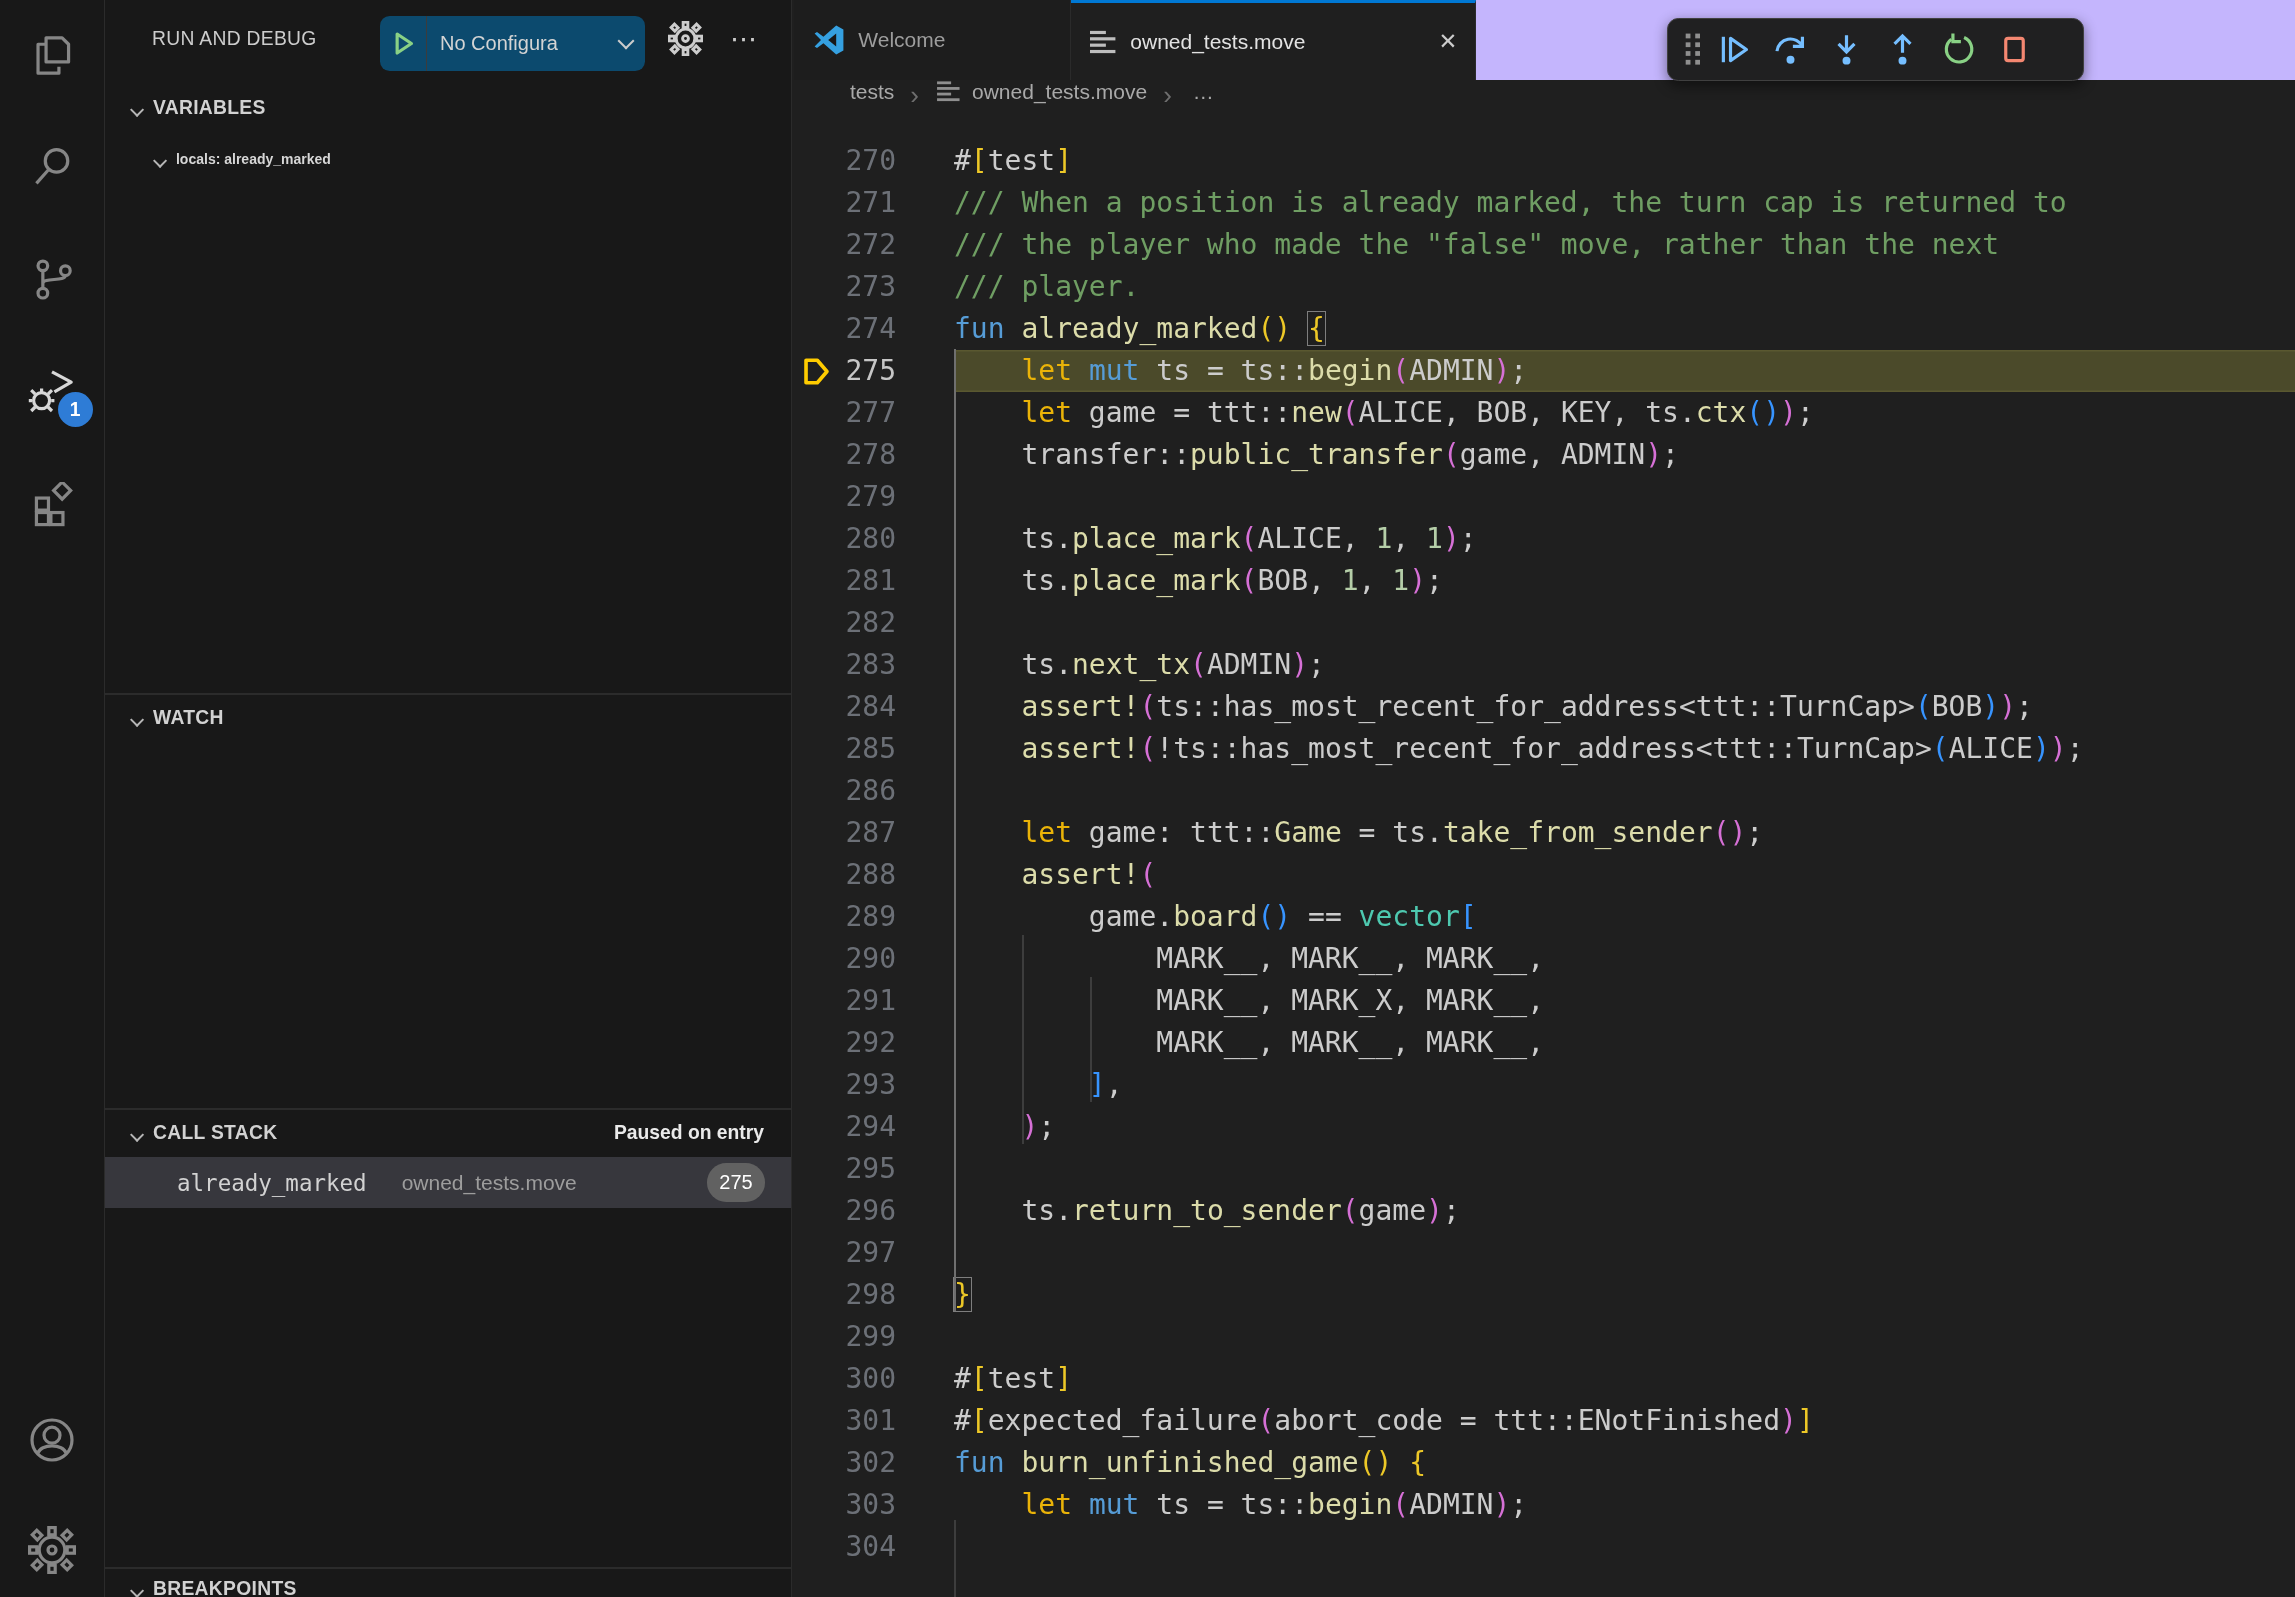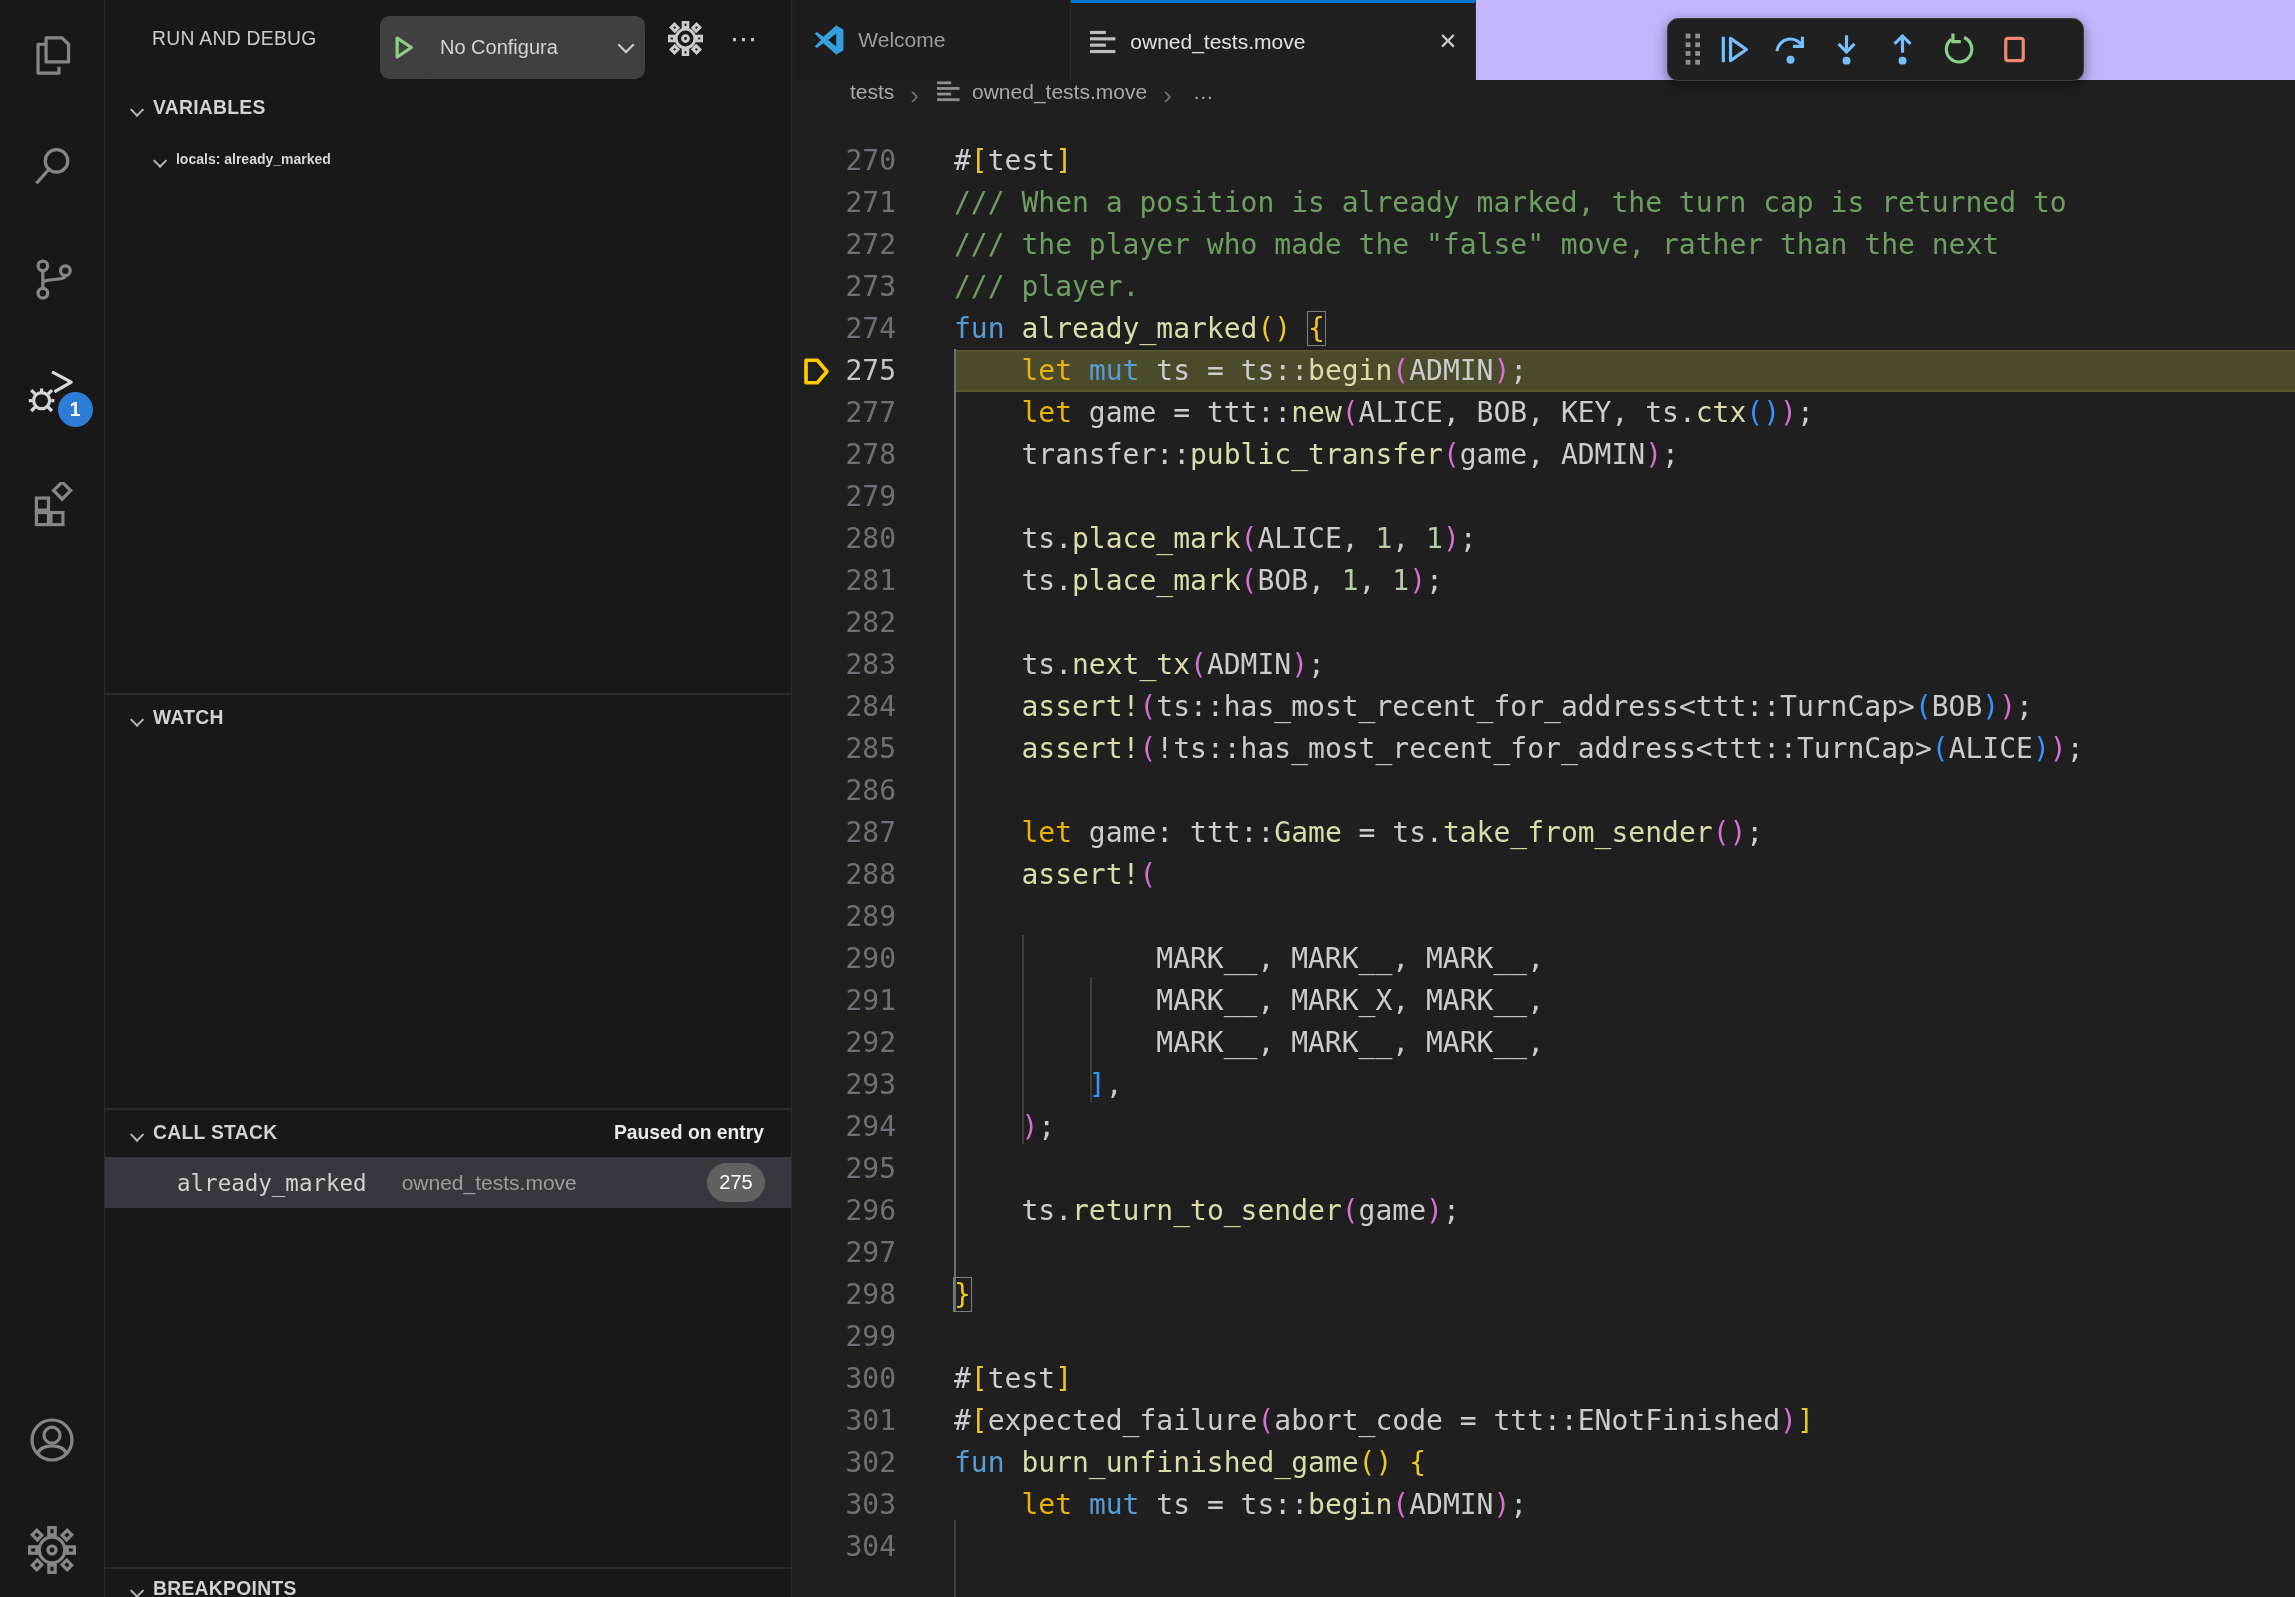--- a/index.html
+++ b/index.html
@@ -16,22 +16,22 @@
   .ab-badge { position:absolute; right:11.3px; bottom:8px; width:35px; height:35px;
               border-radius:50%; background:#2e7cd6; color:#fff; font-size:19.3px;
               font-weight:bold; display:flex; align-items:center; justify-content:center; }
 
   
   .sidebar { position:absolute; left:105px; top:0; width:687px; height:1597px;
              background:#181818; border-right:1.6px solid #2b2b2b; color:#cccccc; }
   .sb-header { position:absolute; left:0; top:0; width:100%; height:77px; }
   .sb-title { position:absolute; left:47px; top:0; height:77px; display:flex; align-items:center;
               font-size:19.3px; color:#cccccc; letter-spacing:0.3px; }
-  .cfg-btn { position:absolute; left:275px; top:16px; width:265px; height:63px;
-             background:#404040; border-radius:9.7px; display:flex; align-items:center;justify-content:flex-end; }
+  .cfg-btn { position:absolute; left:275px; top:16px; width:265px; height:55px;
+             background:#0c4a6e; border-radius:9.7px; display:flex; align-items:center;justify-content:flex-end; }
   .cfg-play { width:47px; height:100%; display:flex; align-items:center; justify-content:center;
               border-right:1.6px solid #3c3c3c; }
   .cfg-label { flex:1; font-size:20px; color:#d4d4d4; padding-left:13px; white-space:nowrap;
                overflow:hidden; }
   .chev { display:inline-block; width:12px; height:12px; border-left:2.4px solid #cccccc;
           border-bottom:2.4px solid #cccccc; transform:rotate(-45deg); }
   .cfg-chev { margin:0 13px 4.8px 0; }
   .sb-gear { position:absolute; left:555px; top:0; width:51px; height:77px; display:flex;
              align-items:center; justify-content:center; }
   .sb-dots { position:absolute; left:613px; top:0; width:51px; height:77px; display:flex;
@@ -381,20 +381,21 @@
         <div class="row">
           <div class="glyph"></div>
           <div class="ln">288</div>
           <div class="gap"></div>
           <div class="codeline"><span class="c-tx">    </span><span class="c-fn">assert!</span><span class="c-b2">(</span></div>
         </div>
         <div class="row">
           <div class="glyph"></div>
           <div class="ln">289</div>
           <div class="gap"></div>
+          <div class="codeline"><span class="c-tx">        game.</span><span class="c-fn">board</span><span class="c-b3">()</span><span class="c-tx"> == </span><span class="c-ty">vector</span><span class="c-b3">[</span></div>
         </div>
         <div class="row">
           <div class="glyph"></div>
           <div class="ln">290</div>
           <div class="gap"></div>
           <div class="codeline"><span class="c-tx">            MARK__, MARK__, MARK__,</span></div>
         </div>
         <div class="row">
           <div class="glyph"></div>
           <div class="ln">291</div>

